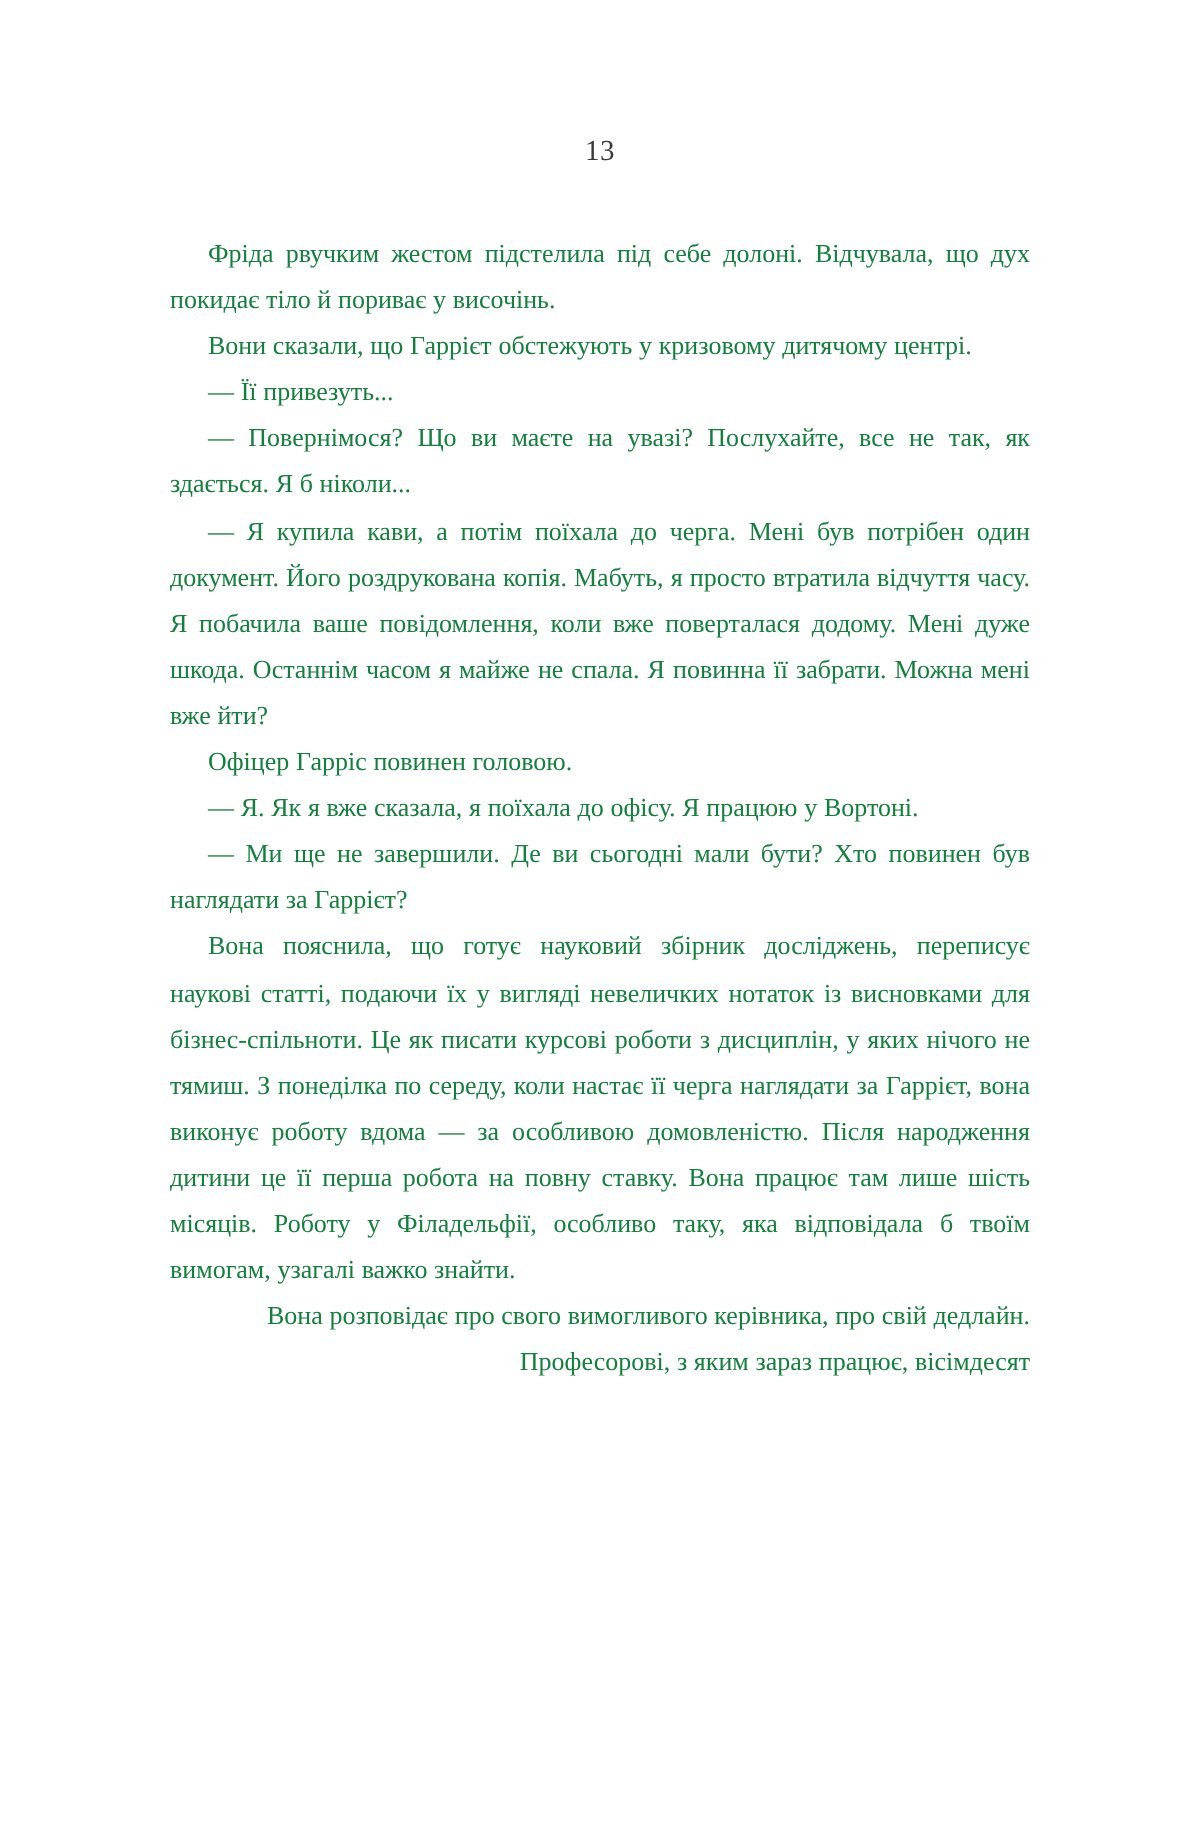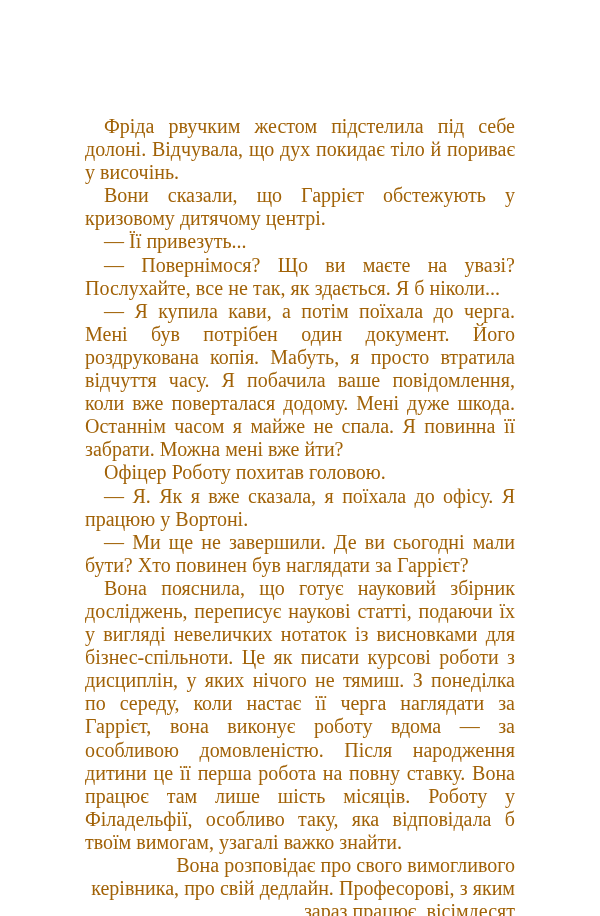--- a/index.html
+++ b/index.html
@@ -27,46 +27,47 @@
     color: #3a3a3d;
   }
   .textblock {
     position: absolute;
     top: 115px;
     left: 85px;
     width: 430px;
   }
   p.para {
     margin: 0;
-    font-size: 20px;
+    font-size: 13px;
     line-height: 23.1px;
     text-align: justify;
     text-justify: inter-word;
     text-indent: 19px;
     hyphens: manual;
     -webkit-hyphens: manual;
     word-spacing: 0.1px;
-    color: #a16207;
+    color: #15803d;
   }
   p.para:last-child {
     text-align: right;
   }
 </style>
 </head>
 <body>
 
 <div class="page">
 
+  <div class="folio">13</div>
 
   <div class="textblock">
     <p class="para">Фріда рвучким жестом підстелила під себе долоні. Відчувала, що дух покидає тіло й пориває у височінь.</p>
     <p class="para">Вони сказали, що Гаррієт обстежують у кризовому дитячому центрі.</p>
     <p class="para">— Її привезуть...</p>
     <p class="para">— Повернімося? Що ви маєте на увазі? Послухайте, все не так, як здається. Я б ніколи...</p>
     <p class="para">— Я купила кави, а потім поїхала до черга. Мені був потрібен один документ. Його роздрукована копія. Мабуть, я просто втратила відчуття часу. Я побачила ваше повідомлення, коли вже поверталася додому. Мені дуже шкода. Останнім часом я майже не спала. Я повинна її забрати. Можна мені вже йти?</p>
-    <p class="para">Офіцер Роботу похитав головою.</p>
+    <p class="para">Офіцер Гарріс повинен головою.</p>
     <p class="para">— Я. Як я вже сказала, я поїхала до офісу. Я працюю у Вортоні.</p>
     <p class="para">— Ми ще не завершили. Де ви сьогодні мали бути? Хто повинен був наглядати за Гаррієт?</p>
     <p class="para">Вона пояснила, що готує науковий збірник досліджень, переписує наукові статті, подаючи їх у вигляді невеличких нотаток із висновками для бізнес-спільноти. Це як писати курсові роботи з дисциплін, у яких нічого не тямиш. З понеділка по середу, коли настає її черга наглядати за Гаррієт, вона виконує роботу вдома — за особливою домовленістю. Після народження дитини це її перша робота на повну ставку. Вона працює там лише шість місяців. Роботу у Філадельфії, особливо таку, яка відповідала б твоїм вимогам, узагалі важко знайти.</p>
     <p class="para">Вона розповідає про свого вимогливого керівника, про свій дедлайн. Професорові, з яким зараз працює, вісімдесят</p>
   </div>
 
 </div>
 
 </body></html>

